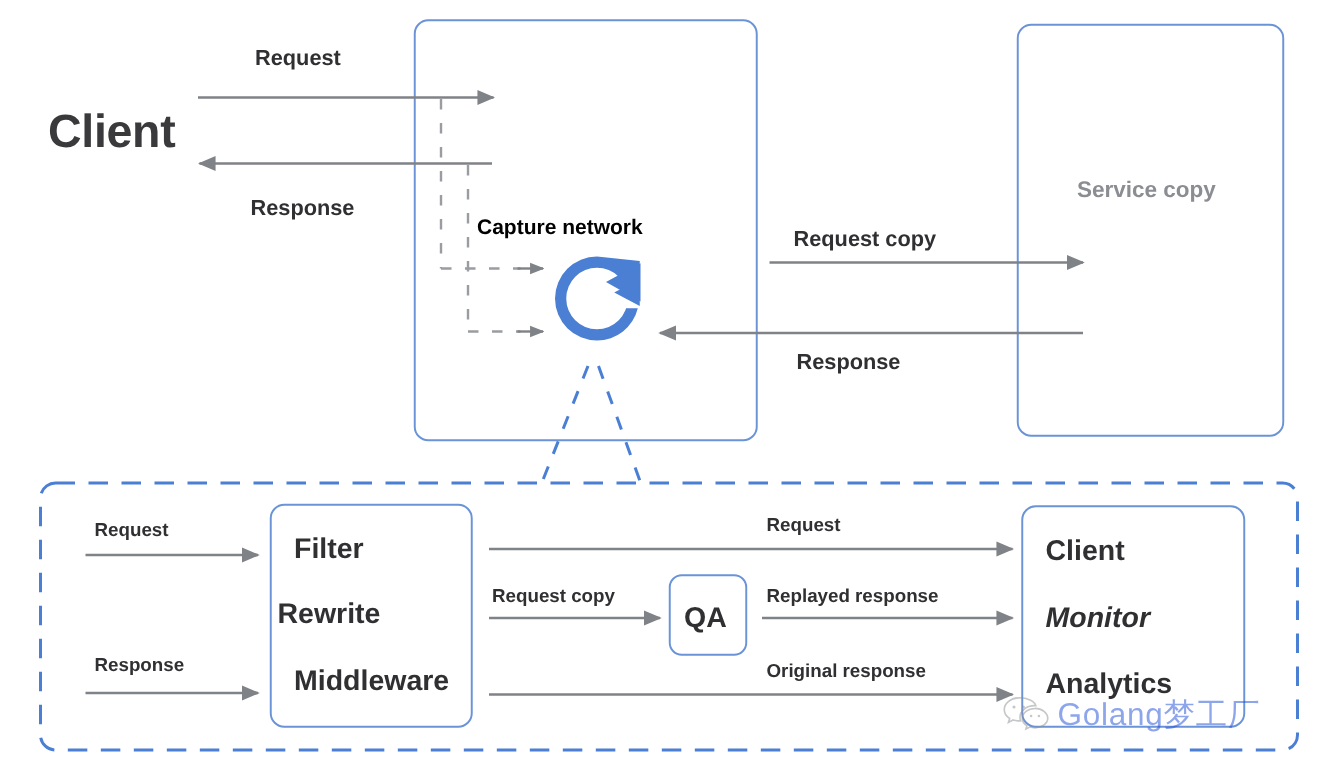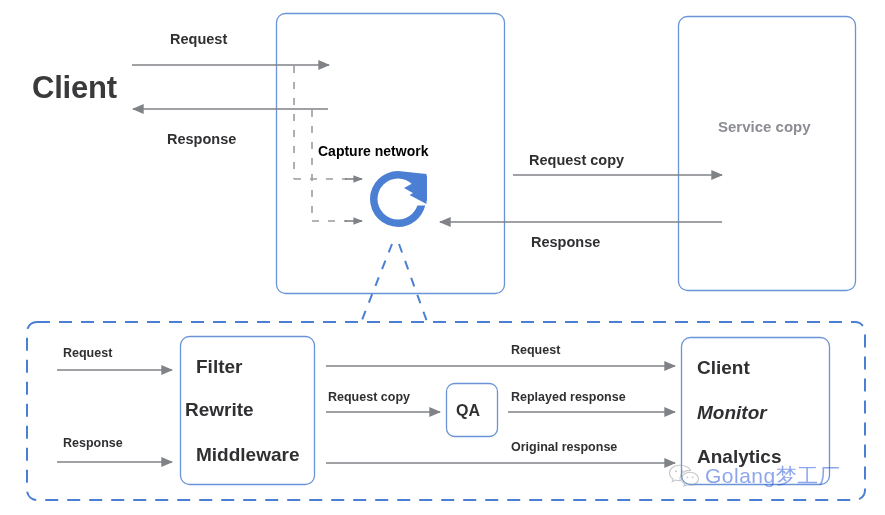--- a/index.html
+++ b/index.html
@@ -62,21 +62,21 @@
   .list-item {
     position: absolute;
     font-size: 19px;
     font-weight: 700;
     color: #303033;
     white-space: nowrap;
     line-height: 1;
   }
   .qa-label {
     position: absolute;
-    font-size: 16px;
+    font-size: 19px;
     font-weight: 600;
     color: #303033;
     white-space: nowrap;
     line-height: 1;
   }
   
   #logo {
     position: absolute;
     left: 364px;
     top: 165px;

